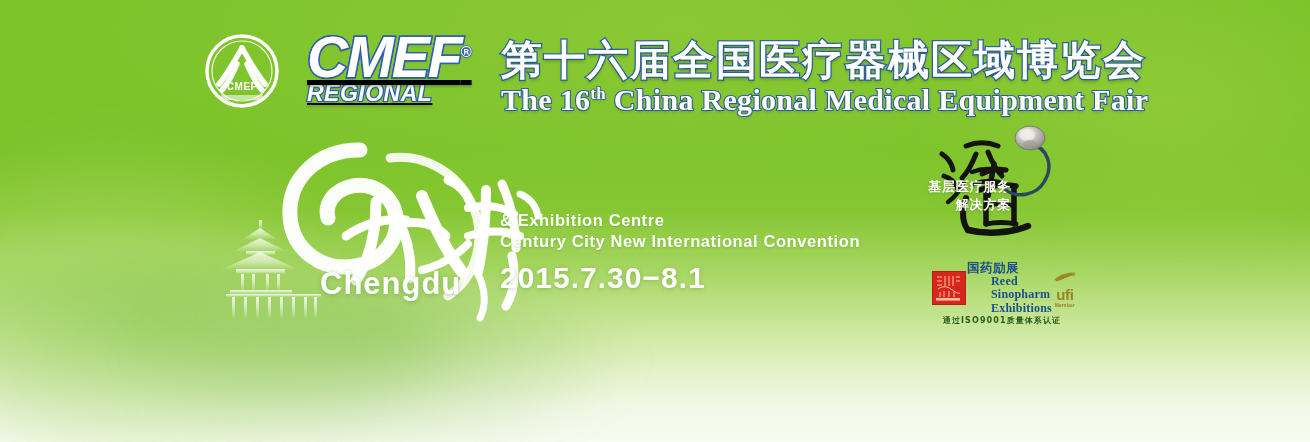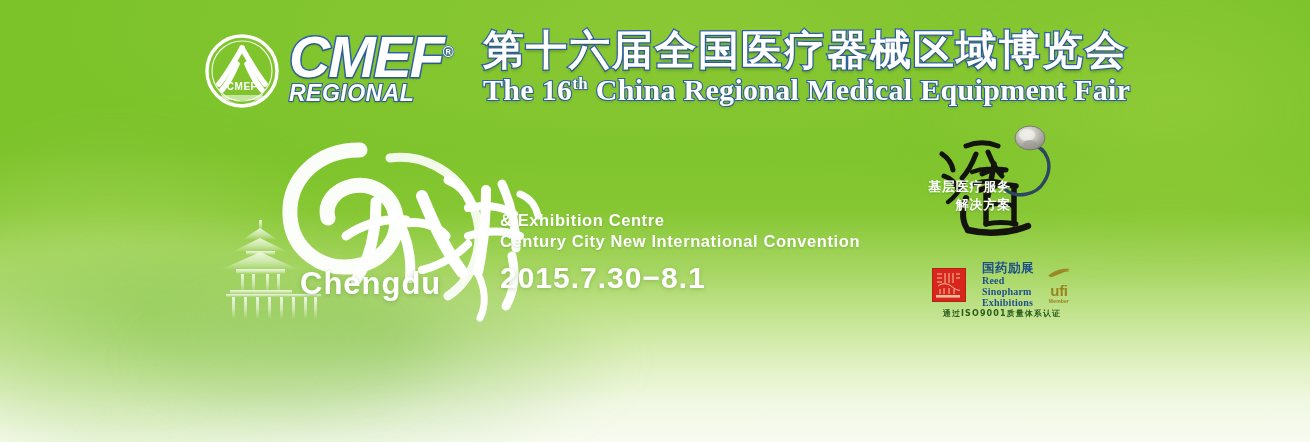--- a/index.html
+++ b/index.html
@@ -36,21 +36,21 @@
   .glow-r{right:-120px;top:-40px;width:520px;height:300px;position:absolute;border-radius:50%;
     background:radial-gradient(ellipse at 50% 50%, rgba(165,212,70,.45) 0%, rgba(165,212,70,0) 70%);
     filter:blur(20px);}
 
   
   .header{position:absolute;left:205px;top:28px;display:flex;align-items:flex-start;}
 
   .emblem{position:relative;width:74px;height:74px;margin-top:6px;flex:0 0 auto;}
   .emblem svg{display:block;}
 
-  .cmef-block{margin-left:10px;margin-top:2px;width:168px;}
+  .cmef-block{margin-left:28px;margin-top:2px;width:168px;text-decoration:underline;}
   .cmef-word{
     position:relative;
     font-family:"Liberation Sans","DejaVu Sans",sans-serif;
     font-weight:bold;font-style:italic;
     font-size:57px;line-height:.95;letter-spacing:-2px;
     color:#ffffff;
     -webkit-text-stroke:3px #2f5fb0;
     paint-order:stroke fill;
     text-shadow:0 2px 2px rgba(40,90,30,.35);
   }
@@ -61,21 +61,21 @@
   .cmef-regional{
     margin-top:-4px;
     font-weight:bold;font-style:italic;
     font-size:23px;letter-spacing:.5px;
     color:#ffffff;
     -webkit-text-stroke:2.2px #2f5fb0;
     paint-order:stroke fill;
     text-shadow:0 2px 2px rgba(40,90,30,.3);
   }
 
-  .titles{margin-left:26px;margin-top:0px;}
+  .titles{margin-left:26px;margin-top:10px;}
   .title-cn{
     font-family:"DejaVu Sans","Liberation Sans",sans-serif;
     font-weight:bold;font-size:41px;line-height:1.08;
     letter-spacing:2px;
     color:#ffffff;
     -webkit-text-stroke:2.5px #2f5fb0;
     paint-order:stroke fill;
     text-shadow:0 3px 3px rgba(40,90,30,.35);
     white-space:nowrap;
   }
@@ -92,21 +92,21 @@
   }
   .title-en .sup{font-size:17px;vertical-align:super;-webkit-text-stroke:1.6px #2f5fb0;}
 
   
   .pagoda{position:absolute;left:196px;top:218px;width:130px;height:105px;opacity:.85;
     filter:blur(.6px);}
 
   
   .calli{position:absolute;left:272px;top:124px;width:270px;height:200px;}
   .chengdu-label{
-    position:absolute;left:300px;top:266px;
+    position:absolute;left:320px;top:266px;
     font-family:"Liberation Sans","DejaVu Sans",sans-serif;
     font-weight:bold;font-size:31px;letter-spacing:1px;
     color:#ffffff;
     text-shadow:0 1px 4px rgba(80,140,40,.45);
   }
 
   
   .venue{position:absolute;left:500px;top:206px;}
   .venue-cn{
     font-family:"DejaVu Sans","Liberation Sans",sans-serif;
@@ -137,28 +137,28 @@
     color:#ffffff;text-shadow:0 1px 2px rgba(60,110,30,.45);
     text-align:right;width:108px;
   }
 
   
   .orgs{position:absolute;left:932px;top:261px;width:140px;}
   .orgs-row{display:flex;align-items:center;}
   .seal{width:32px;height:32px;flex:0 0 auto;position:relative;
     background:#d9261c;border:1px solid #b41f16;}
   .seal svg{display:block;}
-  .org-names{margin-left:16px;}
+  .org-names{margin-left:1px;}
   .org-cn{
     font-family:"DejaVu Sans","Liberation Sans",sans-serif;
     font-weight:bold;font-size:12.5px;line-height:1.1;letter-spacing:.5px;color:#1c4f8a;
   }
   .org-en{
     font-family:"Liberation Serif","DejaVu Serif",serif;
-    font-weight:bold;font-size:10px;line-height:1.12;letter-spacing:.2px;color:#1c4f8a;
+    font-weight:bold;font-size:12px;line-height:1.12;letter-spacing:.2px;color:#1c4f8a;padding-left:24px;
   }
   .ufi{margin-left:auto;text-align:center;width:30px;}
   .ufi-mark{font-family:"Liberation Sans",sans-serif;font-weight:bold;font-size:15px;
     color:#9a8320;line-height:1;letter-spacing:-.3px;text-align:center;}
   .ufi-member{font-family:"Liberation Sans",sans-serif;font-weight:bold;font-size:5px;
     color:#9a8320;letter-spacing:.2px;}
   .iso{
     font-family:"DejaVu Sans","Liberation Sans",sans-serif;
     font-weight:bold;font-size:8px;letter-spacing:1.1px;color:#2a5c1c;
     text-align:center;width:140px;

